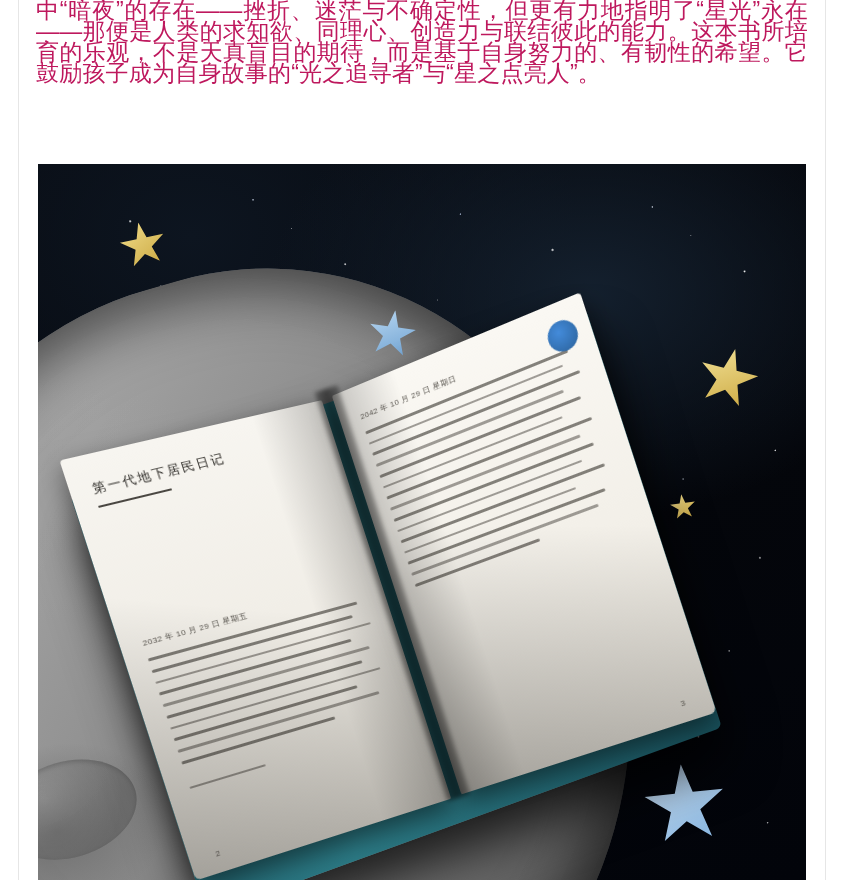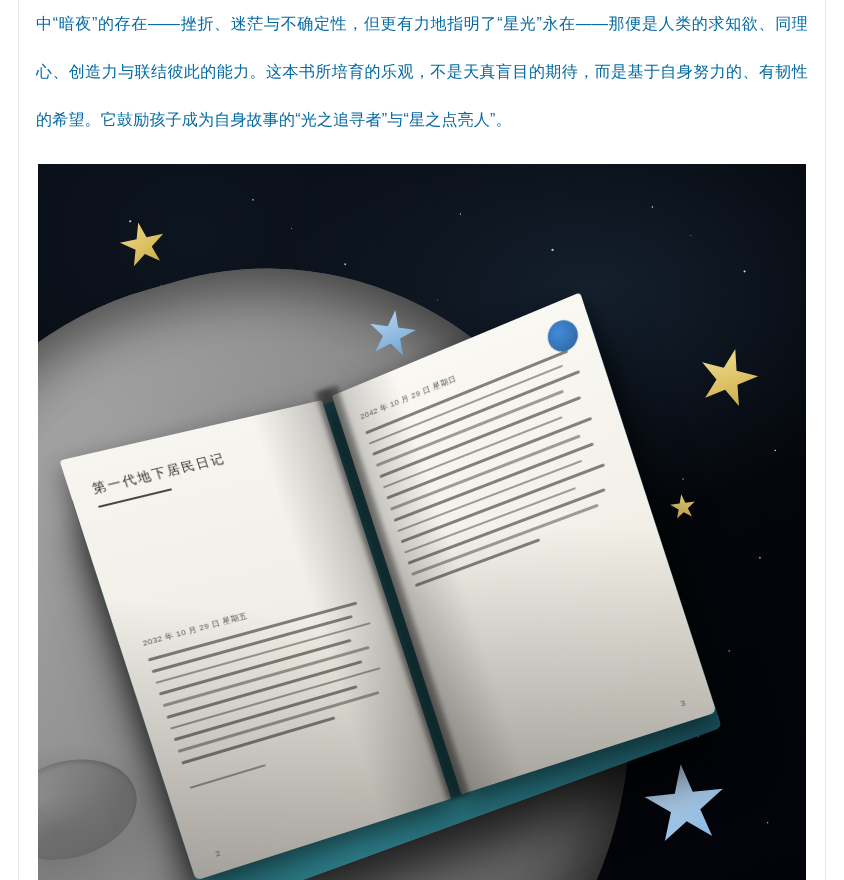--- a/index.html
+++ b/index.html
@@ -30,23 +30,23 @@
     background: #e6e6e6;
   }
   .edge-rule.left { left: 18px; }
   .edge-rule.right { right: 18px; }
 
   .article-text {
     position: absolute;
     left: 36px;
     top: 0px;
     width: 772px;
-    font-size: 16px;
-    line-height: 48px;
-    color: #0369a1;
+    font-size: 23px;
+    line-height: 21px;
+    color: #be185d;
     letter-spacing: 0.2px;
     text-align: justify;
     text-justify: inter-ideograph;
   }
   .article-text p {
     margin: 0;
   }
 
   .figure {
     position: absolute;

